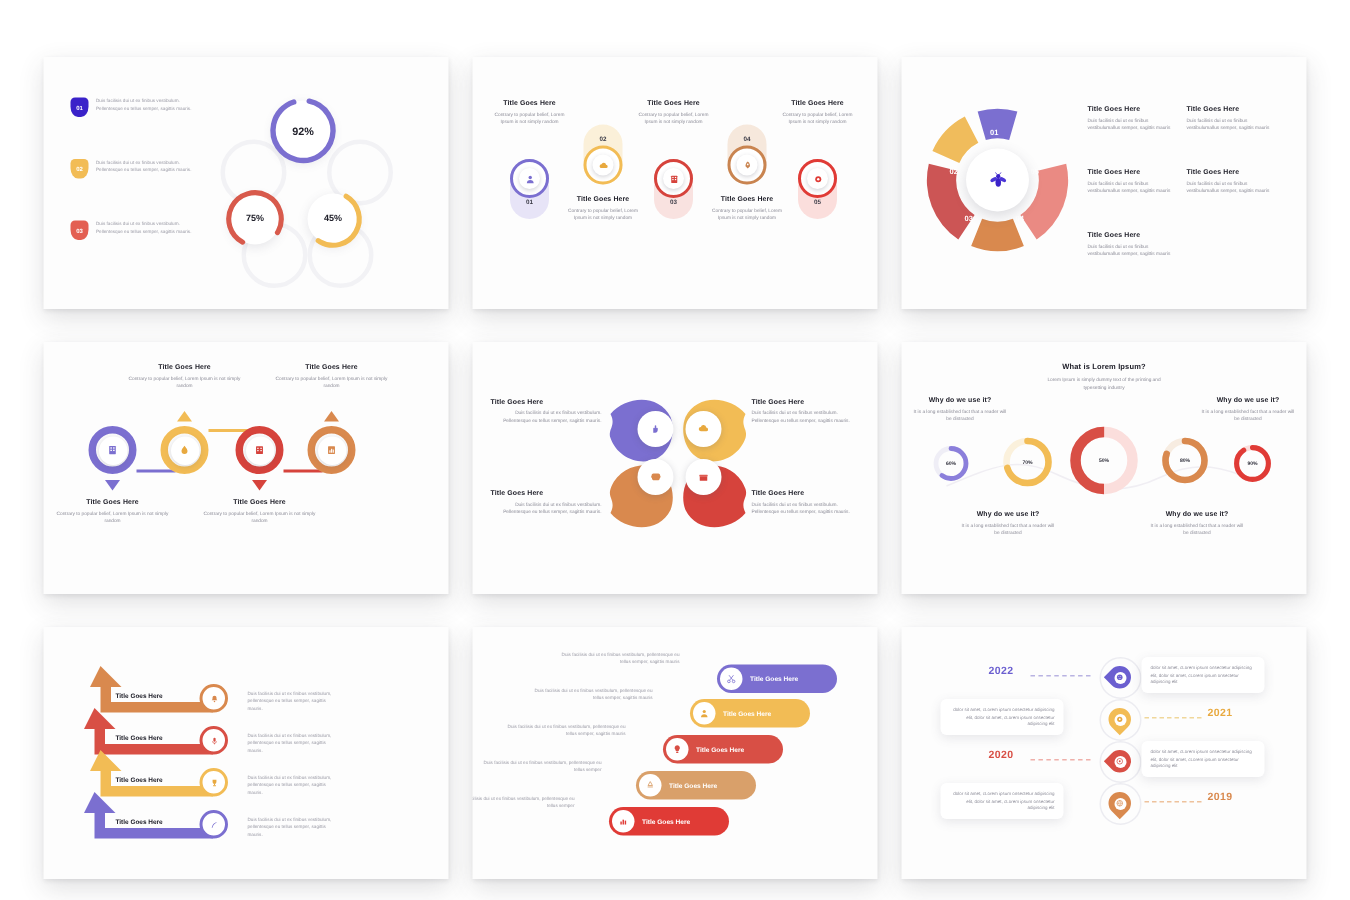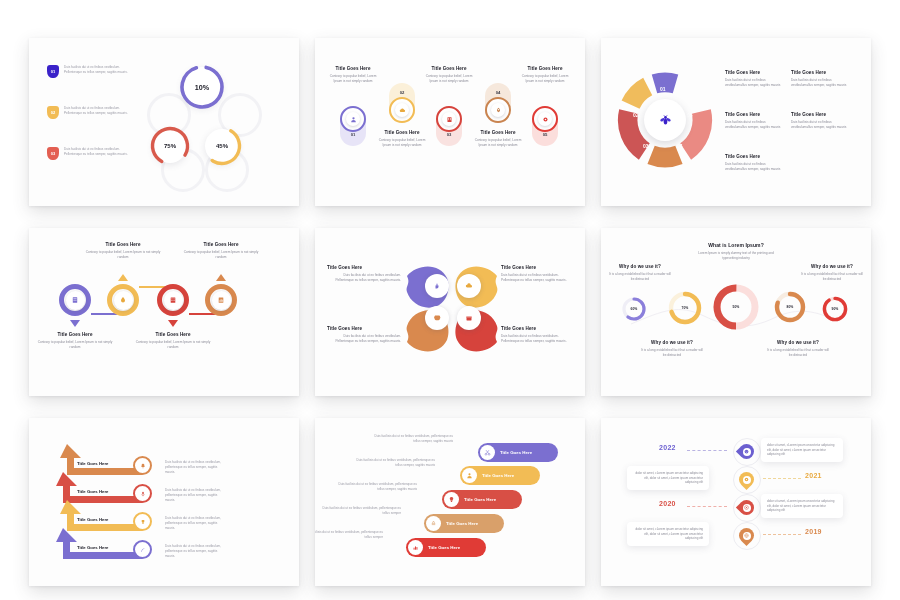--- a/index.html
+++ b/index.html
@@ -129,21 +129,21 @@
       <div class="ring ring-ghost" style="width:38px;height:38px;left:118px;top:55px;"></div>
       <div class="ring ring-ghost" style="width:38px;height:38px;left:189px;top:55px;"></div>
       <div class="ring ring-ghost" style="width:38px;height:38px;left:132px;top:110px;"></div>
       <div class="ring ring-ghost" style="width:38px;height:38px;left:176px;top:110px;"></div>
 
       <div class="ring-card" style="width:40px;height:40px;left:153px;top:29px;"></div>
       <div style="position:absolute;left:148px;top:24px;width:50px;height:50px;">
         <svg viewBox="0 0 50 50" width="50" height="50">
           <circle cx="25" cy="25" r="20" fill="none" stroke="#7b6fd0" stroke-width="3.6" stroke-linecap="round" stroke-dasharray="115 126" transform="rotate(-78 25 25)"></circle>
         </svg>
-        <div class="pctlbl">10%</div>
+        <div class="pctlbl">92%</div>
       </div>
 
       <div class="ring-card" style="width:34px;height:34px;left:124px;top:91px;"></div>
       <div style="position:absolute;left:119px;top:86px;width:44px;height:44px;">
         <svg viewBox="0 0 44 44" width="44" height="44">
           <circle cx="22" cy="22" r="17.5" fill="none" stroke="#d85a4c" stroke-width="3.4" stroke-linecap="round" stroke-dasharray="83 110" transform="rotate(118 22 22)"></circle>
         </svg>
         <div class="pctlbl" style="font-size:6px;">75%</div>
       </div>
 

